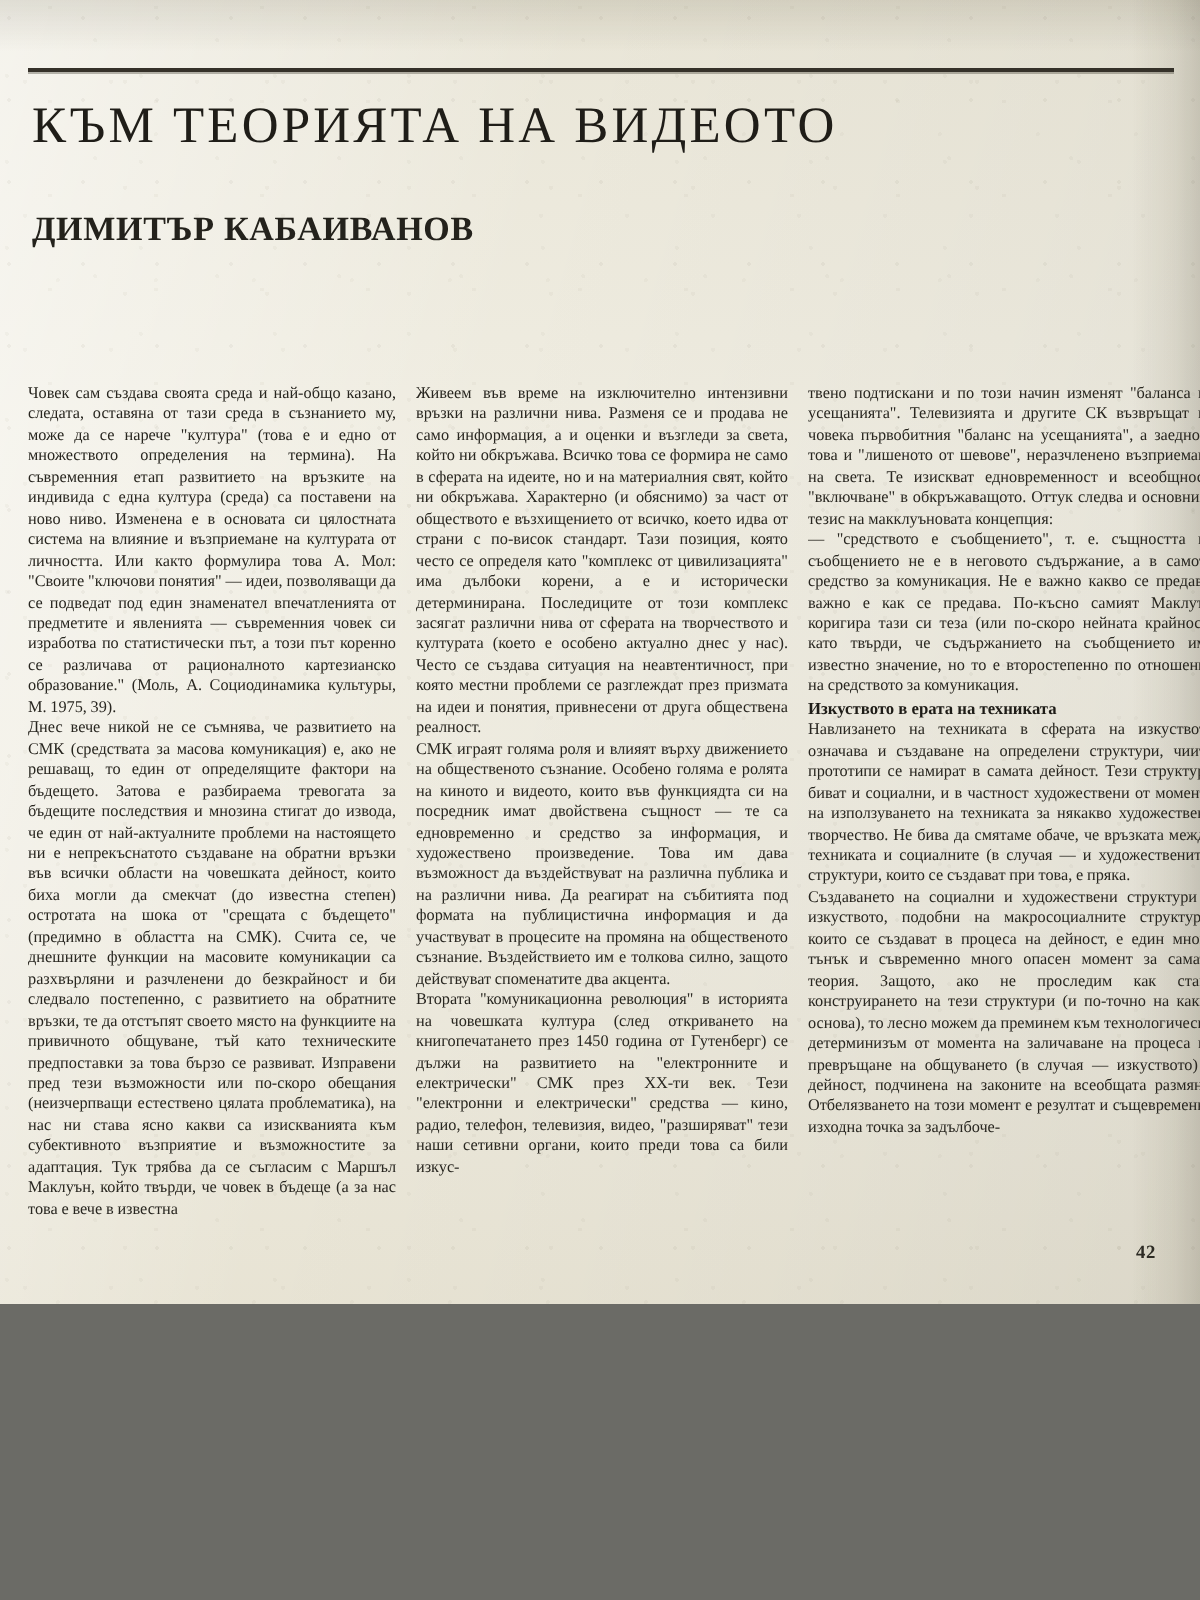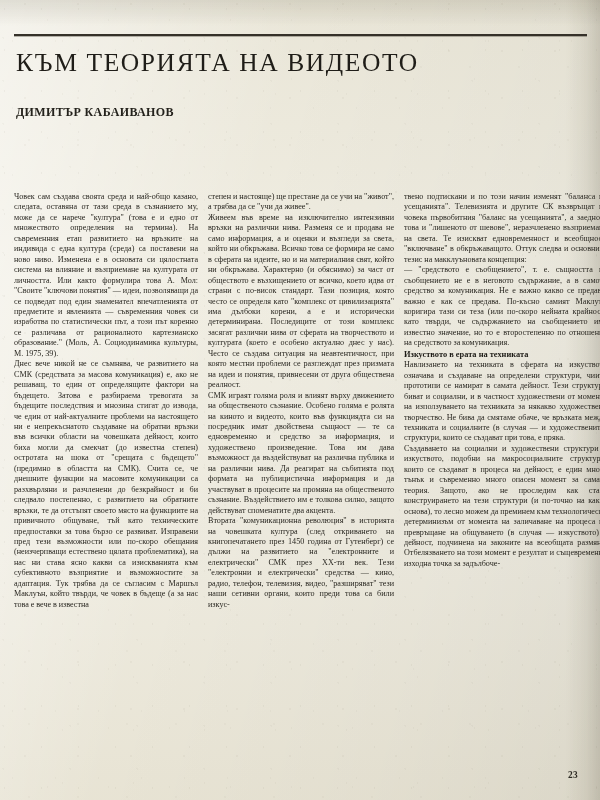--- a/index.html
+++ b/index.html
@@ -4,21 +4,21 @@
 <title>Към теорията на видеото</title>
 <style>
   html, body {
     margin: 0;
     padding: 0;
     background: #6b6b66;
   }
   #page {
     position: relative;
     width: 600px;
-    height: 800px;
+    height: 652px;
     margin: 0 auto;
     overflow: hidden;
     background: #edeade;
     background-image:
       linear-gradient(105deg, rgba(255,255,255,0.55) 0%, rgba(255,255,255,0.0) 38%, rgba(0,0,0,0.025) 72%, rgba(0,0,0,0.055) 100%),
       linear-gradient(0deg, rgba(228,223,205,0.6) 0%, rgba(240,237,226,0.25) 30%, rgba(246,244,234,0.3) 65%, rgba(230,226,210,0.55) 100%);
     font-family: "Liberation Serif", "DejaVu Serif", serif;
     color: #27251f;
     -webkit-font-smoothing: antialiased;
   }
@@ -75,21 +75,21 @@
     font-size: 25.5px;
     font-weight: 400;
     letter-spacing: 1.6px;
     line-height: 1.18;
     color: #211f1a;
     white-space: nowrap;
   }
   #article-author {
     margin: 27px 0 0 2px;
     font-family: "Liberation Serif", "DejaVu Serif", serif;
-    font-size: 12px;
+    font-size: 17px;
     font-weight: 700;
     letter-spacing: .35px;
     color: #26241e;
   }
 
   
   #columns {
     position: absolute;
     left: 14px;
     top: 192px;
@@ -159,32 +159,31 @@
   </div>
 
   <div id="columns">
 
     <div class="column">
       <p class="para">Човек сам създава своята среда и най-общо казано, следата, оставяна от тази среда в съзнанието му, може да се нарече "култура" (това е и едно от множеството определения на термина). На съвременния етап развитието на връзките на индивида с една култура (среда) са поставени на ново ниво. Изменена е в основата си цялостната система на влияние и възприемане на културата от личността. Или както формулира това А. Мол: "Своите "ключови понятия" — идеи, позволяващи да се подведат под един знаменател впечатленията от предметите и явленията — съвременния човек си изработва по статистически път, а този път коренно се различава от рационалното картезианско образование." (Моль, А. Социодинамика культуры, М. 1975, 39).</p>
       <p class="para">Днес вече никой не се съмнява, че развитието на СМК (средствата за масова комуникация) е, ако не решаващ, то един от определящите фактори на бъдещето. Затова е разбираема тревогата за бъдещите последствия и мнозина стигат до извода, че един от най-актуалните проблеми на настоящето ни е непрекъснатото създаване на обратни връзки във всички области на човешката дейност, които биха могли да смекчат (до известна степен) остротата на шока от "срещата с бъдещето" (предимно в областта на СМК). Счита се, че днешните функции на масовите комуникации са разхвърляни и разчленени до безкрайност и би следвало постепенно, с развитието на обратните връзки, те да отстъпят своето място на функциите на привичното общуване, тъй като техническите предпоставки за това бързо се развиват. Изправени пред тези възможности или по-скоро обещания (неизчерпващи естествено цялата проблематика), на нас ни става ясно какви са изискванията към субективното възприятие и възможностите за адаптация. Тук трябва да се съгласим с Маршъл Маклуън, който твърди, че човек в бъдеще (а за нас това е вече в известна</p>
     </div>
 
     <div class="column">
-      <p class="para">степен и настояще) ще престане да се учи на "живот", а трябва да се "учи да живее".</p>
       <p class="para">Живеем във време на изключително интензивни връзки на различни нива. Разменя се и продава не само информация, а и оценки и възгледи за света, който ни обкръжава. Всичко това се формира не само в сферата на идеите, но и на материалния свят, който ни обкръжава. Характерно (и обяснимо) за част от обществото е възхищението от всичко, което идва от страни с по-висок стандарт. Тази позиция, която често се определя като "комплекс от цивилизацията" има дълбоки корени, а е и исторически детерминирана. Последиците от този комплекс засягат различни нива от сферата на творчеството и културата (което е особено актуално днес у нас). Често се създава ситуация на неавтентичност, при която местни проблеми се разглеждат през призмата на идеи и понятия, привнесени от друга обществена реалност.</p>
       <p class="para">СМК играят голяма роля и влияят върху движението на общественото съзнание. Особено голяма е ролята на киното и видеото, които във функциядта си на посредник имат двойствена същност — те са едновременно и средство за информация, и художествено произведение. Това им дава възможност да въздействуват на различна публика и на различни нива. Да реагират на събитията под формата на публицистична информация и да участвуват в процесите на промяна на общественото съзнание. Въздействието им е толкова силно, защото действуват споменатите два акцента.</p>
       <p class="para">Втората "комуникационна революция" в историята на човешката култура (след откриването на книгопечатането през 1450 година от Гутенберг) се дължи на развитието на "електронните и електрически" СМК през XX-ти век. Тези "електронни и електрически" средства — кино, радио, телефон, телевизия, видео, "разширяват" тези наши сетивни органи, които преди това са били изкус-</p>
     </div>
 
     <div class="column">
       <p class="para">твено подтискани и по този начин изменят "баланса на усещанията". Телевизията и другите СК възвръщат на човека първобитния "баланс на усещанията", а заедно с това и "лишеното от шевове", неразчленено възприемане на света. Те изискват едновременност и всеобщност, "включване" в обкръжаващото. Оттук следва и основният тезис на макклуъновата концепция:</p>
       <p class="para">— "средството е съобщението", т. е. същността на съобщението не е в неговото съдържание, а в самото средство за комуникация. Не е важно какво се предава, важно е как се предава. По-късно самият Маклуън коригира тази си теза (или по-скоро нейната крайност) като твърди, че съдържанието на съобщението има известно значение, но то е второстепенно по отношение на средството за комуникация.</p>
       <p class="subhead">Изкуството в ерата на техниката</p>
       <p class="para">Навлизането на техниката в сферата на изкуството означава и създаване на определени структури, чиито прототипи се намират в самата дейност. Тези структури биват и социални, и в частност художествени от момента на използуването на техниката за някакво художествено творчество. Не бива да смятаме обаче, че връзката между техниката и социалните (в случая — и художествените) структури, които се създават при това, е пряка.</p>
       <p class="para">Създаването на социални и художествени структури в изкуството, подобни на макросоциалните структури, които се създават в процеса на дейност, е един много тънък и съвременно много опасен момент за самата теория. Защото, ако не проследим как става конструирането на тези структури (и по-точно на каква основа), то лесно можем да преминем към технологически детерминизъм от момента на заличаване на процеса на превръщане на общуването (в случая — изкуството) в дейност, подчинена на законите на всеобщата размяна. Отбелязването на този момент е резултат и същевременно изходна точка за задълбоче-</p>
     </div>
 
   </div>
 
-  <div id="folio">23</div>
+  <div id="folio">42</div>
 
   <div id="grain"></div>
 </div>
 
 </body></html>

